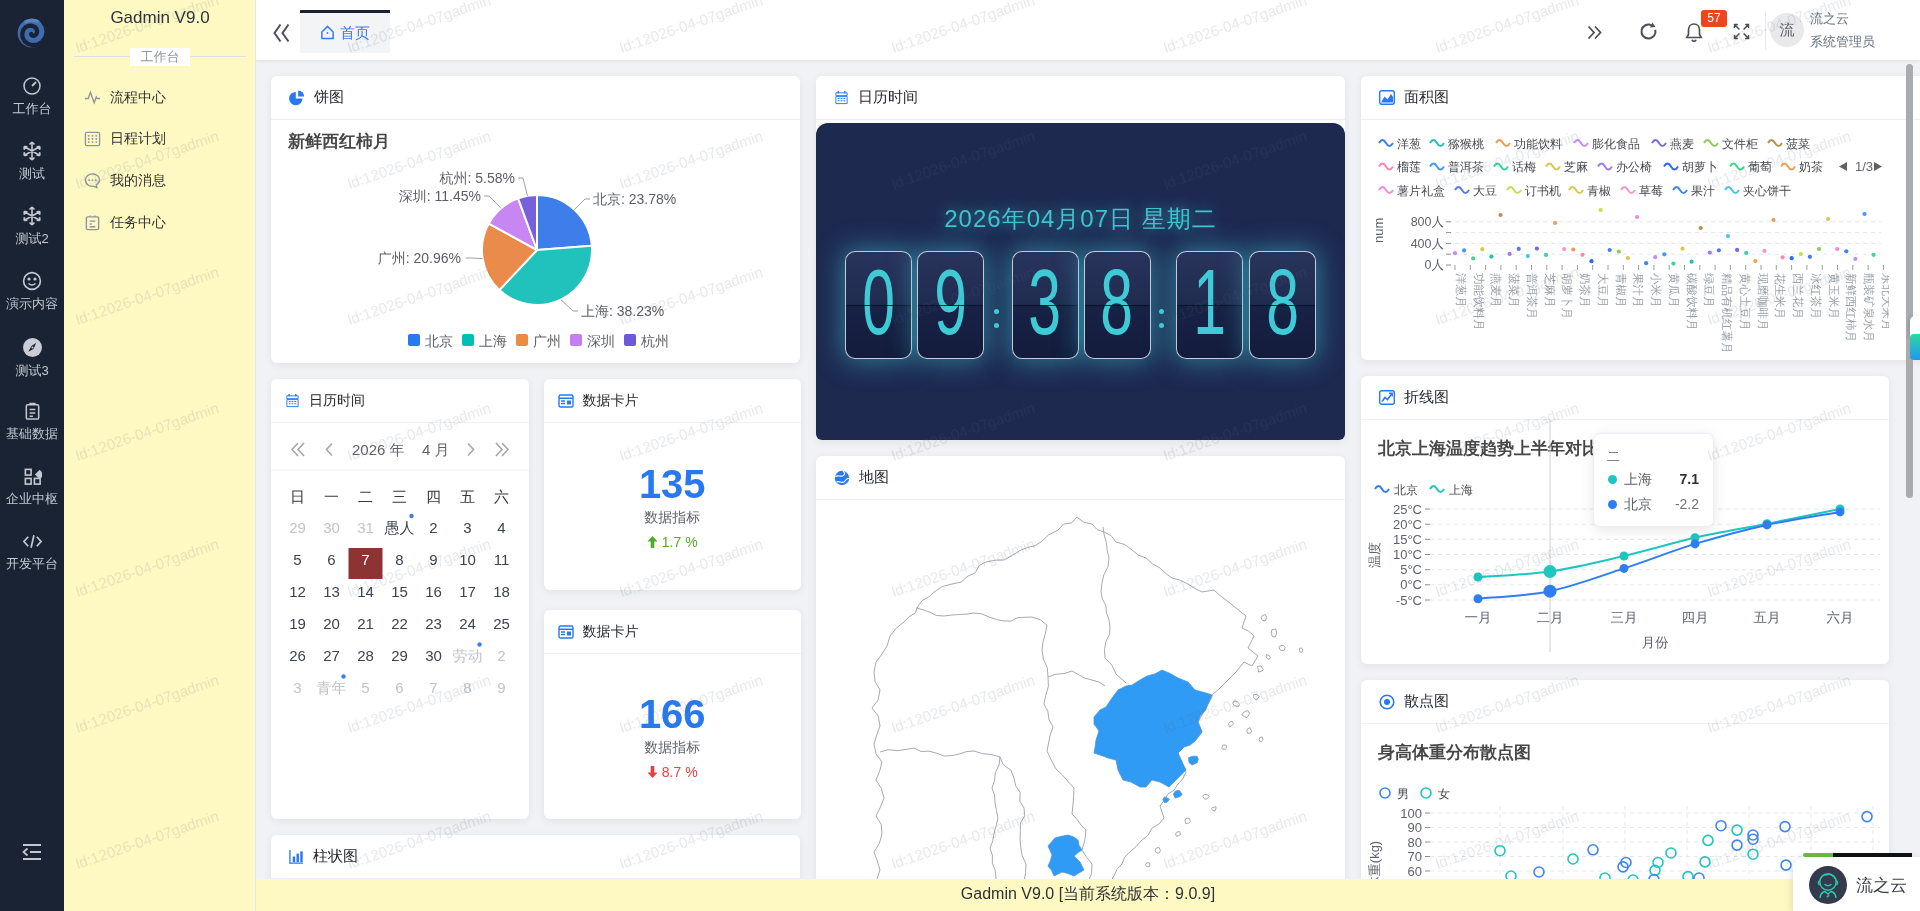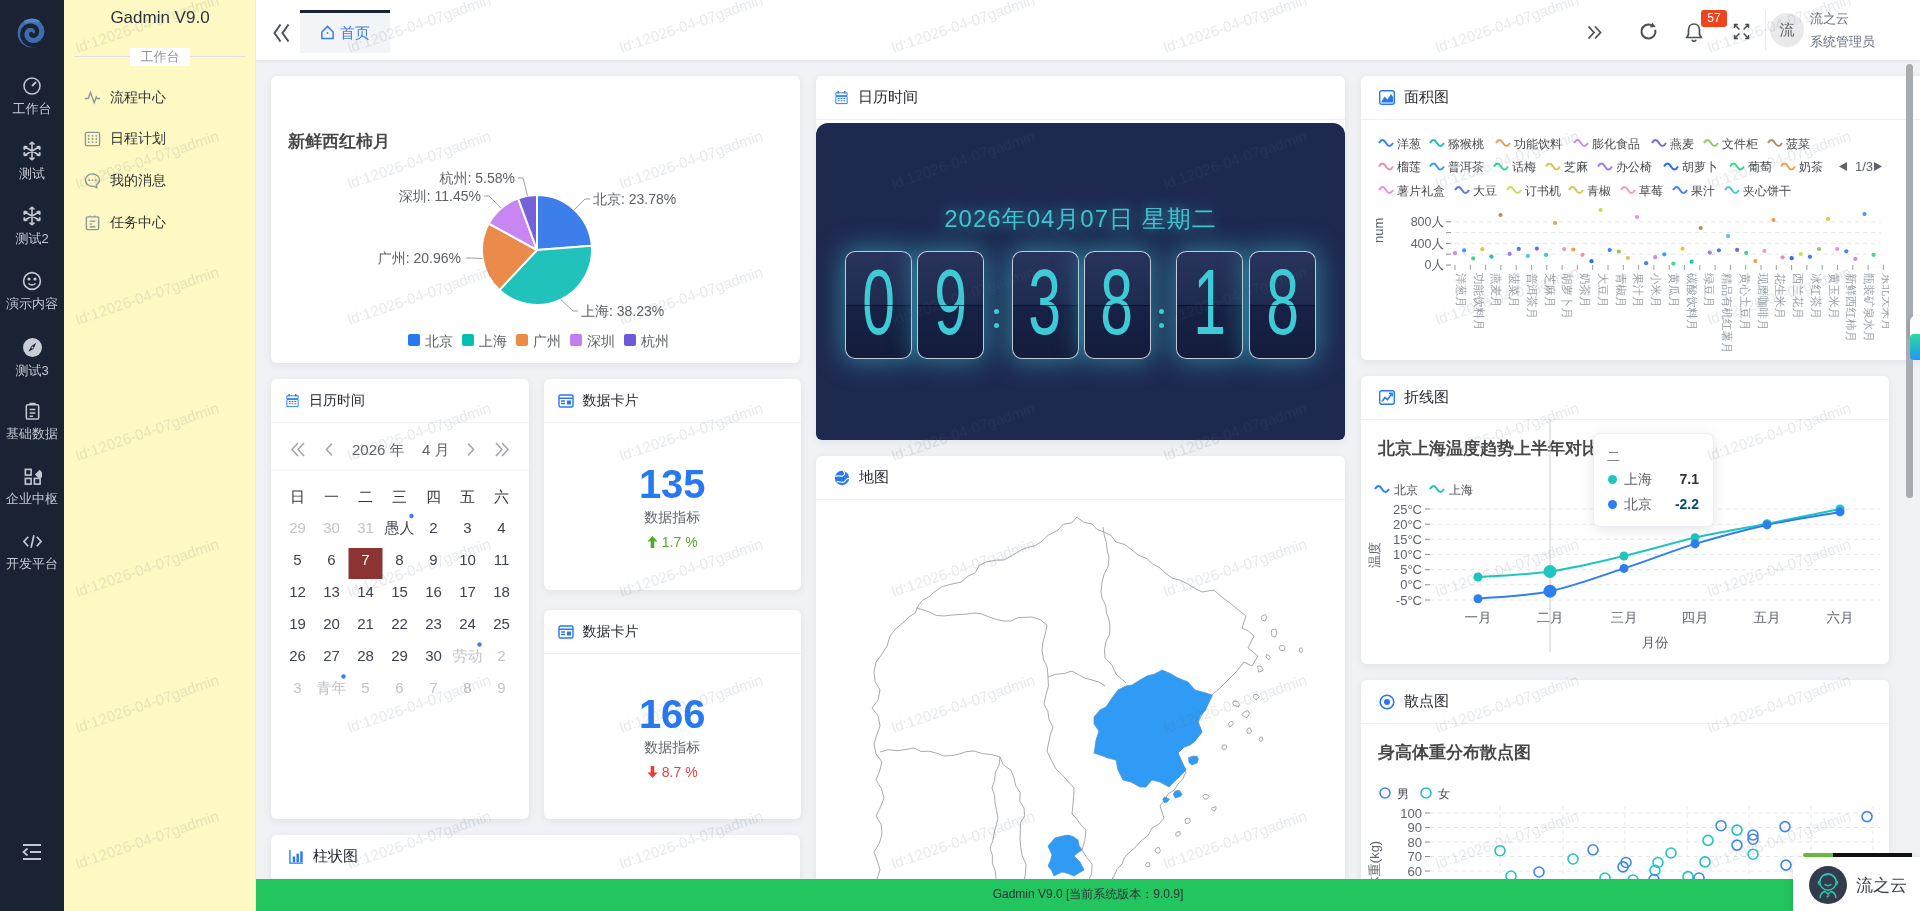--- a/index.html
+++ b/index.html
@@ -15,21 +15,21 @@
 .smitem{position:absolute;left:0;width:192px;height:40px;line-height:40px;font-size:14px;color:#303133}
 .smitem svg{position:absolute;left:20px;top:12px}
 .smitem span{position:absolute;left:46px}
 .hdr{position:absolute;left:256px;top:0;width:1664px;height:60px;background:#fff;z-index:4;box-shadow:0 1px 4px rgba(0,21,41,.08)}
 .tab{position:absolute;left:44px;top:10px;width:90px;height:43px;background:#f3f4f6;border-top:3px solid #1a2333;color:#3a7af0;font-size:15px;text-align:center;line-height:40px}
 .content{position:absolute;left:256px;top:60px;width:1664px;height:819px;overflow:hidden;z-index:1}
 .card{position:absolute;background:#fff;border-radius:6px;box-shadow:0 2px 8px rgba(31,45,61,.07)}
 .chd{height:44px;border-bottom:1px solid #eef0f3;font-size:15px;color:#24292f;display:flex;align-items:center;padding-left:18px}
 .chd svg{margin-right:9px}
 .ctitle{position:absolute;font-size:17px;font-weight:bold;color:#474747}
-.footer{position:absolute;left:256px;top:879px;width:1664px;height:32px;background:#22c55e;z-index:4;text-align:center;font-size:12px;color:#2f3237;line-height:30px}
+.footer{position:absolute;left:256px;top:879px;width:1664px;height:32px;background:#fef9c3;z-index:4;text-align:center;font-size:16px;color:#2f3237;line-height:30px}
 .wm{position:absolute;font-size:15px;color:rgba(90,105,130,0.15);white-space:nowrap;transform:rotate(-19deg);z-index:30;pointer-events:none}
 .fdig{position:absolute;top:175px;width:67px;height:108px;border-radius:10px;border:1px solid rgba(225,232,245,.85);background:linear-gradient(180deg,#29345c 0%,#202b50 49%,#182246 51%,#131c3c 100%);box-shadow:0 0 26px 2px rgba(62,205,220,.5);color:#3ecbd6;font-size:92px;text-align:center;line-height:100px}
 .fdig b{display:inline-block;font-weight:normal;transform:scaleX(0.64)}
 .fdig:after{content:"";position:absolute;left:0;top:53px;width:100%;height:1px;background:rgba(10,16,40,.85)}
 .fcol{position:absolute;top:0;width:7px;height:320px}
 .fcol:before,.fcol:after{content:"";position:absolute;left:1px;width:5px;height:5px;border-radius:50%;background:#3ecbd6}
 .fcol:before{top:233px}
 .fcol:after{top:247px}
 </style>
 </head>
@@ -163,20 +163,27 @@
   <svg width="17" height="17" viewBox="0 0 18 18" stroke="#4a5159" stroke-width="1.6" fill="none" style="position:absolute;left:1477px;top:23px">
       <path d="M11.2 6.8 L16.2 1.8 M16.4 5.2 V1.6 H12.8 M6.8 11.2 L1.8 16.2 M1.6 12.8 V16.4 H5.2 M11.2 11.2 L16.2 16.2 M12.8 16.4 H16.4 V12.8 M6.8 6.8 L1.8 1.8 M5.2 1.6 H1.6 V5.2"></path>
     </svg>
   <div style="position:absolute;left:1509px;top:11px;width:1px;height:39px;background:#e7e9ec"></div>
   <div style="position:absolute;left:1514px;top:13px;width:34px;height:34px;border-radius:50%;background:#e9e9eb;color:#5a5e66;font-size:15px;text-align:center;line-height:34px">流</div>
   <div style="position:absolute;left:1554px;top:7px;font-size:13px;color:#667080;line-height:23px">流之云<br>系统管理员</div>
 </div>
 <div class="content">
 
 <div class="card" style="left:15px;top:16px;width:529px;height:287px">
+  <div class="chd">
+    <svg width="16" height="16" viewBox="0 0 16 16">
+          <path d="M6.8 8.6 L6.8 1.9 A6.7 6.7 0 1 0 13.5 8.6 Z" fill="#2878f0"></path>
+          <path d="M9.2 6.4 L9.2 0.5 A5.9 5.9 0 0 1 15.1 6.4 Z" fill="#2878f0"></path>
+        </svg>
+    饼图
+  </div>
   <div class="ctitle" style="left:17px;top:54px">新鲜西红柿月</div>
   <svg width="529" height="243" viewBox="0 44 529 243" style="position:absolute;left:0;top:44px">
     <g stroke="#fff" stroke-width="2" stroke-linejoin="round">
       <path d="M266 174 L266 119 A55 55 0 0 1 320.84 169.79 Z" fill="#3d7eea"></path>
       <path d="M266 174 L320.84 169.79 A55 55 0 0 1 228.35 214.09 Z" fill="#21c1bc"></path>
       <path d="M266 174 L228.35 214.09 A55 55 0 0 1 217.72 147.59 Z" fill="#ea8b4b"></path>
       <path d="M266 174 L217.72 147.59 A55 55 0 0 1 247.1 122.4 Z" fill="#c786f2"></path>
       <path d="M266 174 L247.1 122.4 A55 55 0 0 1 266 119 Z" fill="#7661da"></path>
     </g>
     <g fill="none" stroke="#9aa0a6" stroke-width="1">
@@ -648,21 +655,21 @@
 <circle cx="406" cy="148.9" r="4.5" fill="#2f7ef0"></circle>
 <circle cx="479" cy="135.9" r="4.5" fill="#2f7ef0"></circle>
 </svg>
 <div style="position:absolute;left:232px;top:57px;width:121px;height:94px;background:#fff;border:1px solid #ebeef5;border-radius:7px;box-shadow:0 3px 14px rgba(0,0,0,.1);z-index:2">
 <div style="position:absolute;left:13px;top:14px;font-size:13px;color:#606266">二</div>
 <div style="position:absolute;left:14px;top:41px;width:9px;height:9px;border-radius:50%;background:#1fc6c0"></div>
 <div style="position:absolute;left:30px;top:37px;font-size:14px;color:#606266">上海</div>
 <div style="position:absolute;right:14px;top:37px;font-size:14px;color:#303133;font-weight:bold">7.1</div>
 <div style="position:absolute;left:14px;top:66px;width:9px;height:9px;border-radius:50%;background:#2f7ef0"></div>
 <div style="position:absolute;left:30px;top:62px;font-size:14px;color:#606266">北京</div>
-<div style="position:absolute;right:14px;top:62px;font-size:14px;color:#0c4a6e;font-weight:bold">-2.2</div>
+<div style="position:absolute;right:14px;top:62px;font-size:14px;color:#737373;font-weight:normal">-2.2</div>
 </div>
     </div>
 
 <div class="card" style="left:1105px;top:620px;width:528px;height:420px">
 <div class="chd"><svg width="16" height="16" viewBox="0 0 16 16">
           <circle cx="8" cy="8" r="6.8" fill="none" stroke="#2878f0" stroke-width="1.6"></circle>
           <circle cx="8" cy="8" r="3" fill="#2878f0"></circle>
         </svg>散点图</div>
 <svg width="528" height="376" viewBox="0 44 528 376" style="position:absolute;left:0;top:44px">
 <text x="17" y="78" font-size="17" font-weight="bold" fill="#474747">身高体重分布散点图</text>

